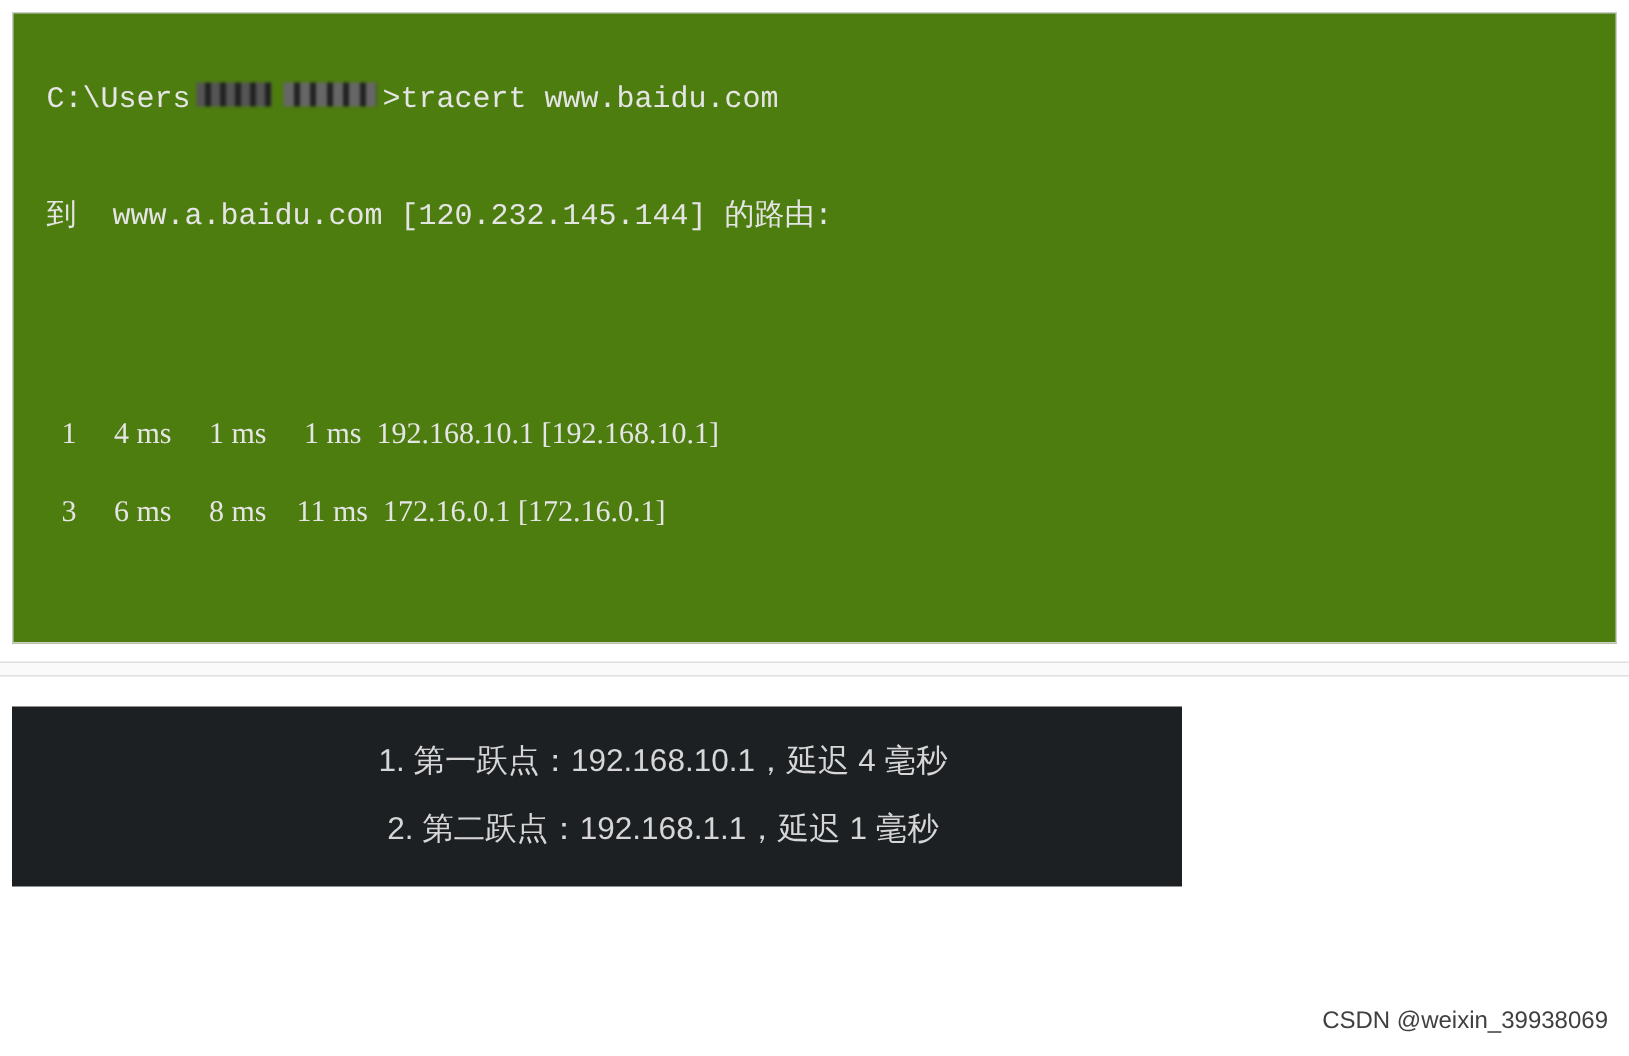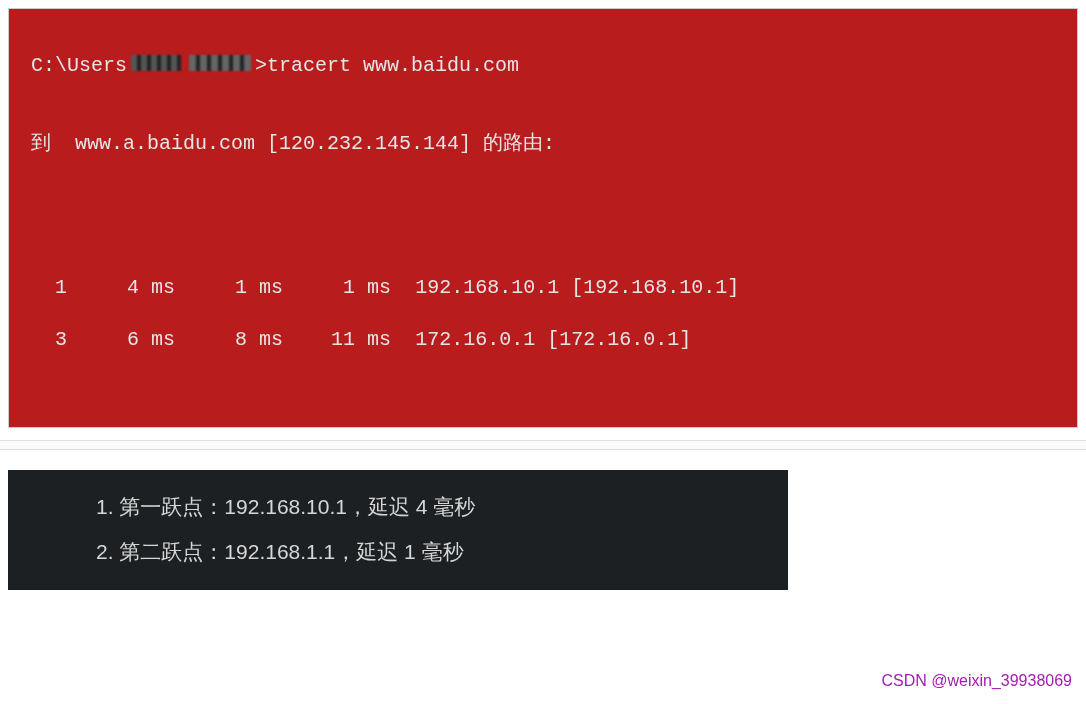--- a/index.html
+++ b/index.html
@@ -4,21 +4,21 @@
 <style>
   * { margin: 0; padding: 0; box-sizing: border-box; }
   body {
     background: #ffffff;
     font-family: Consolas, "Courier New", monospace;
     width: 1086px;
     height: 704px;
     position: relative;
   }
   .terminal-top {
-    background: #b91c1c;
+    background: #4d7c0f;
     color: #e5e5e5;
     margin: 8px 8px 0 8px;
     padding: 18px 12px 22px 22px;
     font-size: 20px;
     line-height: 1.3;
     font-family: Consolas, "Courier New", monospace;
     white-space: pre;
     border: 1px solid #ccc;
   }
   .cmd-line { margin-bottom: 26px; }
@@ -37,21 +37,21 @@
     filter: blur(1px);
   }
   .redact::after {
     content: "";
     position: absolute;
     left: 62px; top: 2px; width: 62px; height: 16px;
     background: repeating-linear-gradient(90deg,#666 0,#666 7px,#222 7px,#222 11px);
     filter: blur(1px);
   }
   .gap-line { height: 20px; }
-  .hops-block { margin-top: 20px; }
+  .hops-block { margin-top: 20px; font-family: Liberation Serif, serif; }
   .hop-row { line-height: 1.3; }
   .cursor-blink {
     display: inline-block;
     width: 2px; height: 22px;
     background: #e5e5e5;
     vertical-align: -3px;
     margin-left: 2px;
     animation: blink 1s steps(1) infinite;
   }
   @keyframes blink { 50% { opacity: 0; } }
@@ -69,27 +69,28 @@
     color: #d6d6d6;
     margin: 20px 8px 0 8px;
     width: 780px;
     padding: 14px 0 16px 0;
     font-family: "Microsoft YaHei", "PingFang SC", sans-serif;
     font-size: 21px;
     line-height: 1.2;
   }
   .summary-item {
     padding: 10px 0 10px 88px;
+    text-align: center;
   }
 
   .watermark {
     position: absolute;
     right: 14px;
     bottom: 14px;
-    color: #a21caf;
+    color: #404040;
     font-family: "Microsoft YaHei", Arial, sans-serif;
     font-size: 16px;
   }
 </style>
 </head>
 <body>
 
 <div class="terminal-top">
 <div class="cmd-line"><span>C:\Users</span><span class="redact"></span><span>&gt;</span><span>tracert www.baidu.com</span></div>
 <div>到  www.a.baidu.com [120.232.145.144] 的路由:</div>

